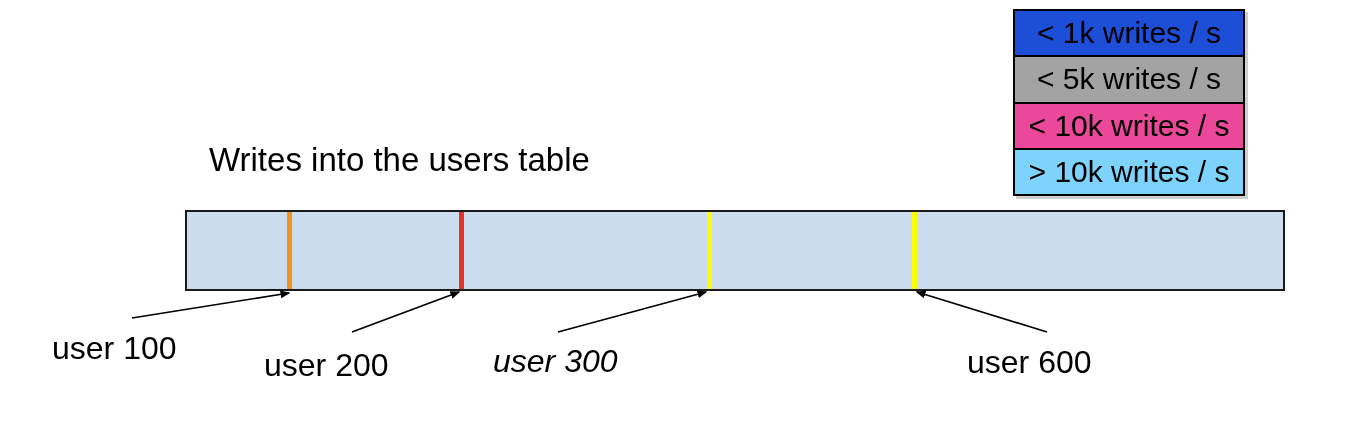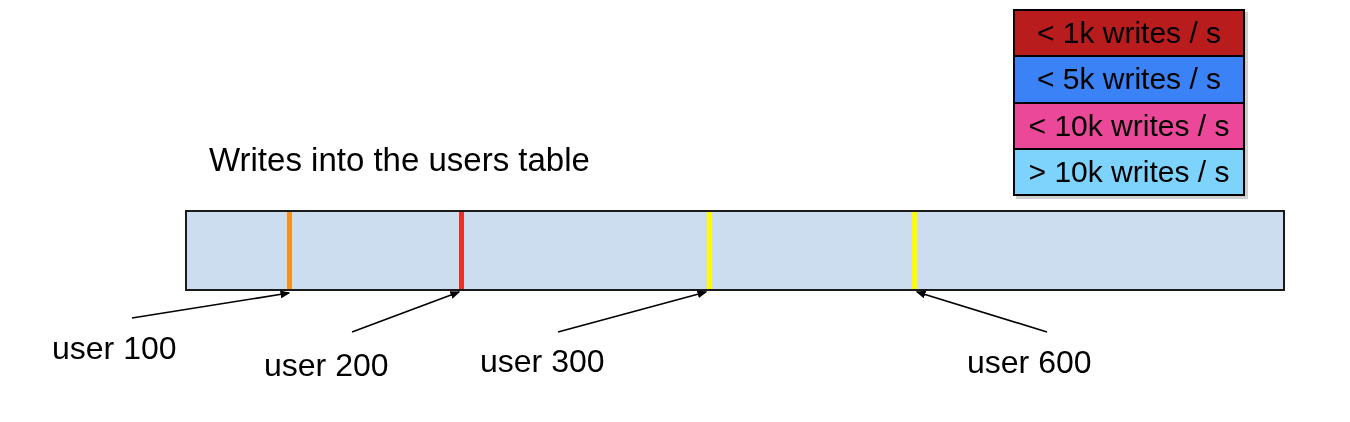--- a/index.html
+++ b/index.html
@@ -30,24 +30,24 @@
   }
 </style>
 </head>
 <body>
 
 <div class="canvas">
 
   <div class="title">Writes into the users table</div>
 
   <div class="legend" id="legend">
-      <div class="legend-row" style="background: #b91c1c;">
+      <div class="legend-row" style="background: #1d4ed8;">
         <span>&lt; 1k writes / s</span>
       </div>
-      <div class="legend-row" style="background: #3b82f6;">
+      <div class="legend-row" style="background: #a3a3a3;">
         <span>&lt; 5k writes / s</span>
       </div>
       <div class="legend-row" style="background: #ec4899;">
         <span>&lt; 10k writes / s</span>
       </div>
       <div class="legend-row" style="background: #7dd3fc;">
         <span>&gt; 10k writes / s</span>
       </div>
     </div>
 
@@ -66,17 +66,17 @@
     </defs>
   <line x1="132" y1="318" x2="289" y2="293" stroke="#000000" stroke-width="1.6" marker-end="url(#ah)"></line>
       <line x1="352" y1="332" x2="459" y2="292" stroke="#000000" stroke-width="1.6" marker-end="url(#ah)"></line>
       <line x1="558" y1="332" x2="706" y2="292" stroke="#000000" stroke-width="1.6" marker-end="url(#ah)"></line>
       <line x1="1047" y1="332" x2="917" y2="292" stroke="#000000" stroke-width="1.6" marker-end="url(#ah)"></line>
     </svg>
 
   <div id="labels">
       <div class="callout-label" style="left: 52px; top: 332px;">user 100</div>
       <div class="callout-label" style="left: 264px; top: 349px;">user 200</div>
-      <div class="callout-label" style="left: 480px; top: 345px;">user 300</div>
+      <div class="callout-label" style="left: 493px; top: 345px; font-style: italic;">user 300</div>
       <div class="callout-label" style="left: 967px; top: 346px;">user 600</div>
     </div>
 
 </div>
 
 </body></html>

